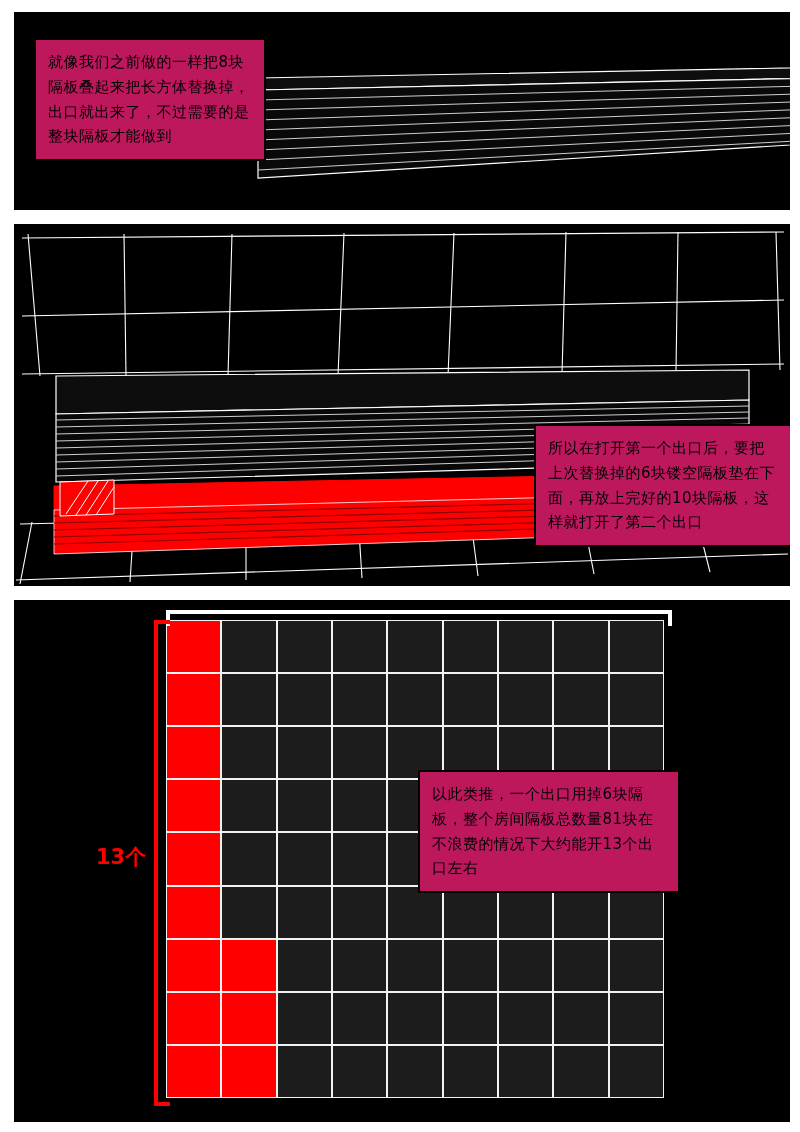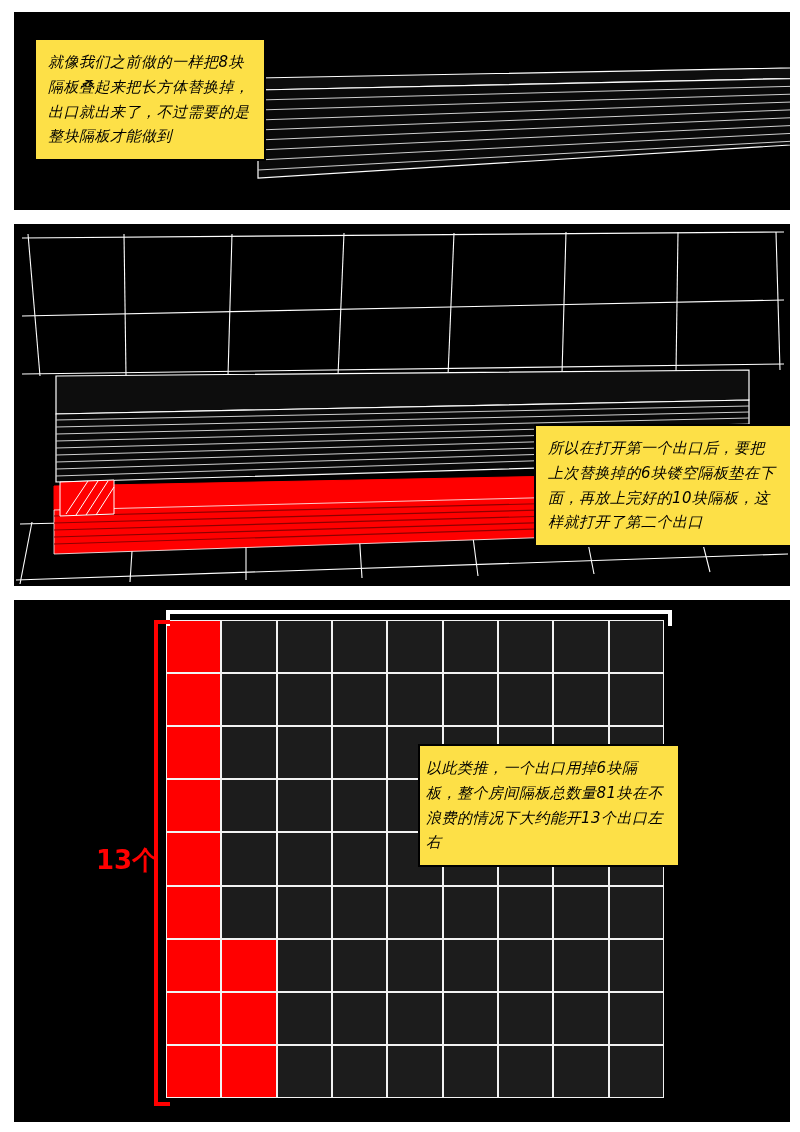--- a/index.html
+++ b/index.html
@@ -28,35 +28,34 @@
     border: 2px solid #ffffff;
     overflow: hidden;
   }
   #panel-1 { left: 12px;  top: 10px;  width: 776px; height: 198px; }
   #panel-2 { left: 12px;  top: 222px; width: 776px; height: 362px; }
   #panel-3 { left: 12px;  top: 598px; width: 776px; height: 522px; }
 
   
   .caption {
     position: absolute;
-    background: #fde047;
+    background: #be185d;
     border: 2px solid #000000;
     color: #000000;
     box-sizing: border-box;
     z-index: 40;
     padding: 10px 12px;
     line-height: 1.65;
     font-size: 15px;
     letter-spacing: 0.5px;
     text-align: left;
-    font-style: italic;
   }
   #caption-1 { left: 20px;  top: 26px;  width: 232px; }
   #caption-2 { left: 520px; top: 200px; width: 258px; }
-  #caption-3 { left: 418px; top: 744px; width: 262px; padding-left: 6px; }
+  #caption-3 { left: 418px; top: 770px; width: 262px; }
 
   
   #grid3 {
     position: absolute;
     left: 152px; top: 20px;
     width: 498px; height: 478px;
     display: grid;
     grid-template-columns: repeat(9, 1fr);
     grid-template-rows: repeat(9, 1fr);
     gap: 0;
@@ -91,21 +90,21 @@
     color: #ffffff;
     font-size: 36px;
     font-weight: bold;
     letter-spacing: 1px;
     z-index: 7;
   }
   .label-13 {
     position: absolute;
     left: 82px; top: 243px;
     color: #ff0000;
-    font-size: 26px;
+    font-size: 21px;
     font-weight: bold;
     z-index: 7;
   }
 </style>
 </head>
 <body>
 
 <div class="page">
 
   <div class="panel" id="panel-1">

